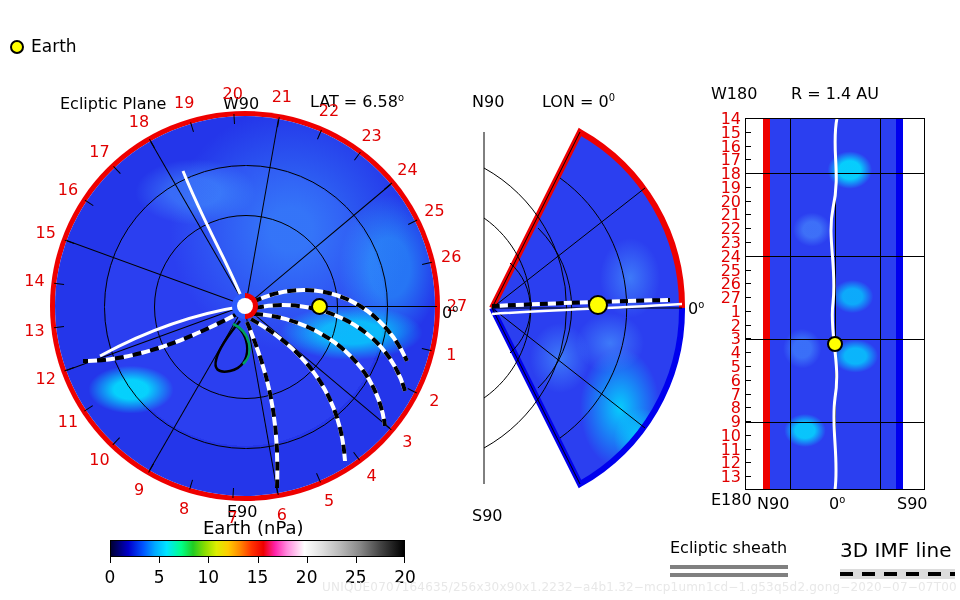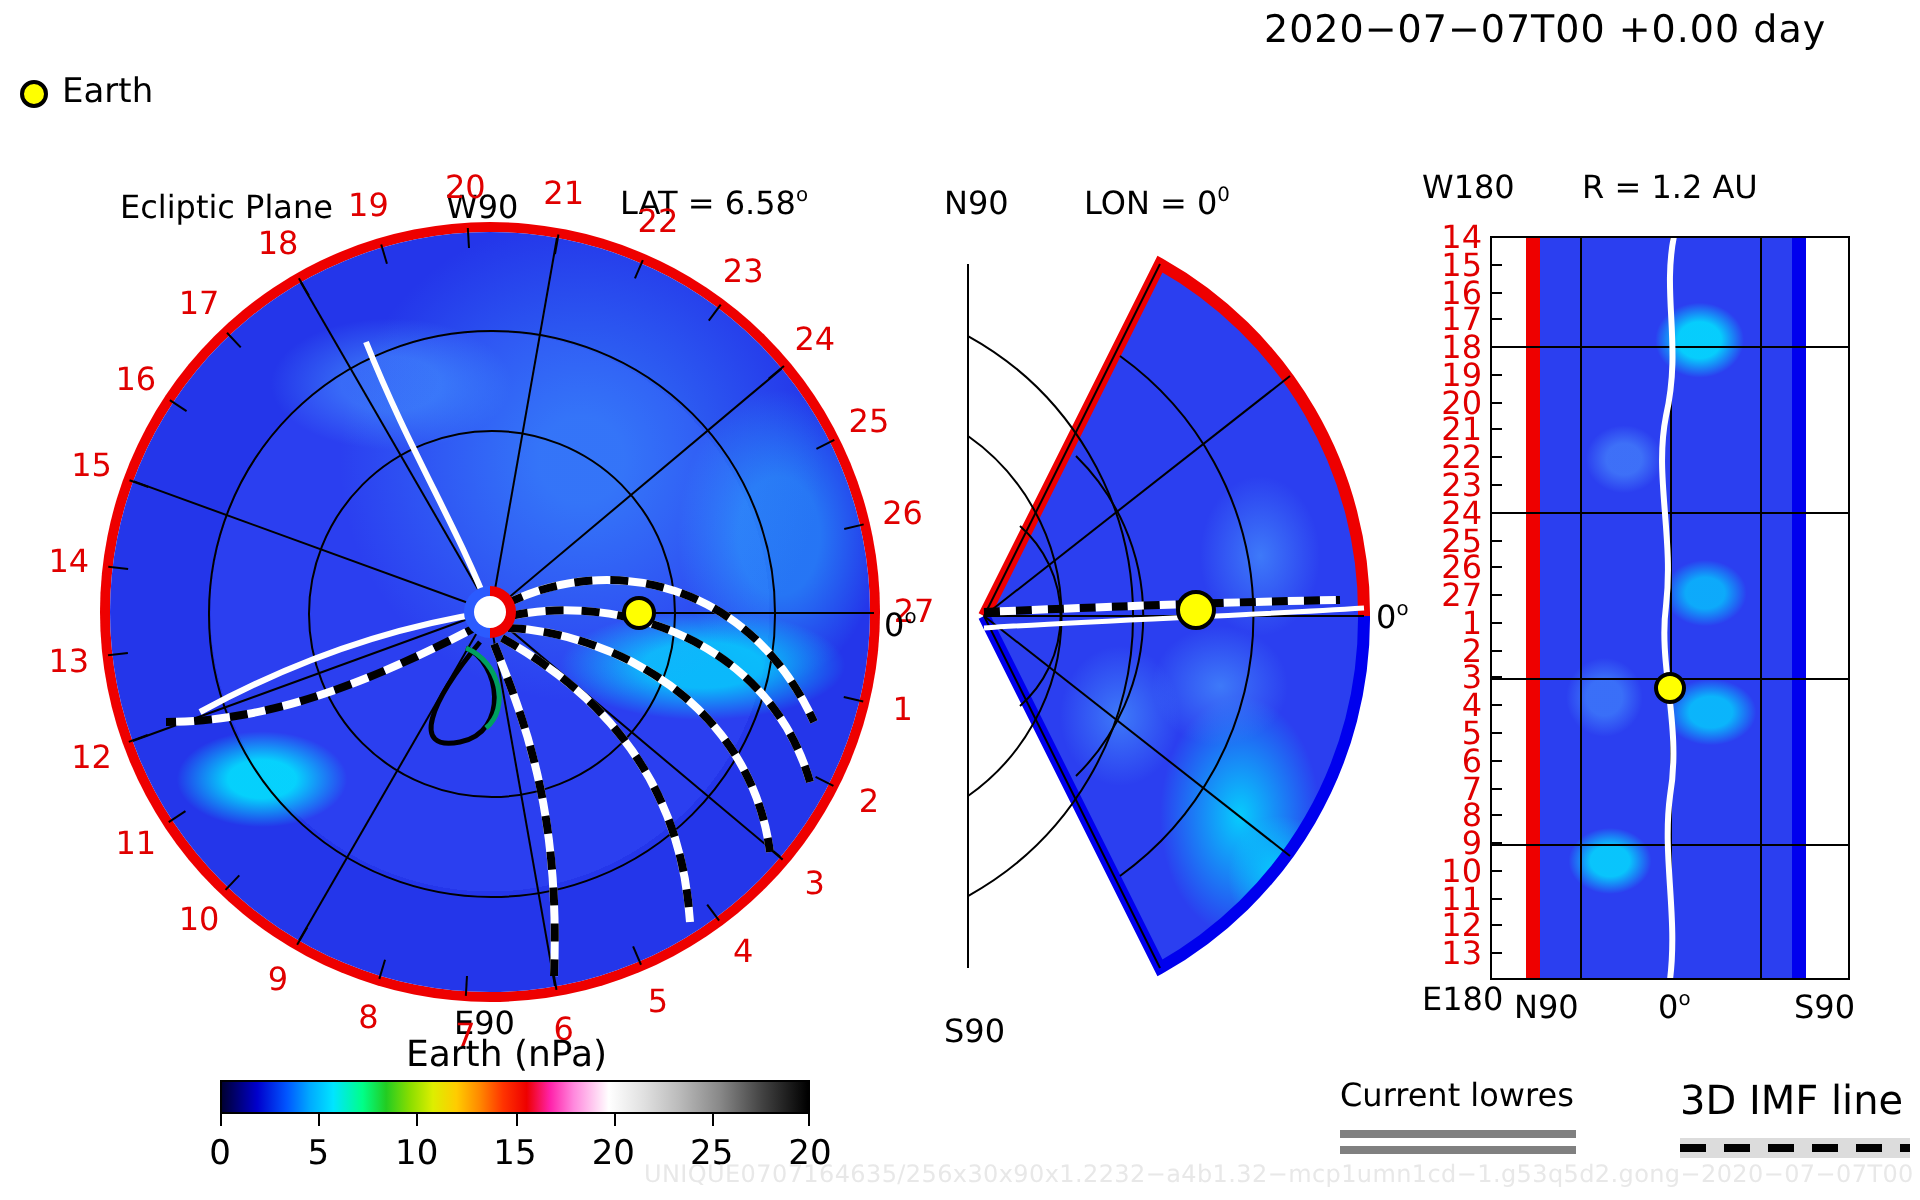--- a/index.html
+++ b/index.html
@@ -88,21 +88,20 @@
   #leg-3d{left:840px;top:540px;}
   #dash{margin-top:9px;width:115px;height:10px;background:#dcdcdc;position:relative;}
   #dash:after{content:"";position:absolute;left:0;top:3px;width:115px;height:4px;
     background:repeating-linear-gradient(90deg,#000 0 13px,rgba(0,0,0,0) 13px 22px);}
 </style>
 </head>
 <body>
 
 <div id="root">
 
-  <div class="abs txt" id="date-right">2020−07−07T00 +0.00 day</div>
 
   <div class="abs" id="earth-legend">
     <span class="earth-dot"></span>
     <span class="txt">Earth</span>
   </div>
 
   <div class="abs" id="p1">
 
     <div class="abs txt lbl" style="left:30px;top:-12px;">Ecliptic Plane</div>
     <div class="abs txt lbl-blk" style="left:193px;top:-12px;">W90</div>
@@ -263,21 +262,21 @@
       <path d="M22 198 C 70 196, 140 193, 200 192" fill="none" stroke="#000" stroke-width="4" stroke-dasharray="8 8"></path>
       <path d="M22 198 C 70 196, 140 193, 200 192" fill="none" stroke="#fff" stroke-width="4" stroke-dasharray="8 8" stroke-dashoffset="8"></path>
 
       <circle cx="128" cy="197" r="9" fill="#ffff00" stroke="#000" stroke-width="2"></circle>
     </svg>
   </div>
 
   <div class="abs" id="p3">
     <div class="abs txt lbl-blk" style="left:-34px;top:-32px;">W180</div>
     <div class="abs txt lbl-blk" style="left:-34px;top:374px;">E180</div>
-    <div class="abs txt lbl-blk" style="left:46px;top:-32px;">R = 1.2 AU</div>
+    <div class="abs txt lbl-blk" style="left:46px;top:-32px;">R = 1.4 AU</div>
 
     <div class="fill"></div>
     <div class="redbar"></div>
     <div class="bluebar"></div>
 
     <div class="p3-h" style="top:55px;"></div>
     <div class="p3-h" style="top:138px;"></div>
     <div class="p3-h" style="top:221px;"></div>
     <div class="p3-h" style="top:304px;"></div>
     <div class="p3-v" style="left:45px;"></div>
@@ -370,21 +369,21 @@
         <span style="left: 98.3333px;">10</span>
         <span style="left: 147.5px;">15</span>
         <span style="left: 196.667px;">20</span>
         <span style="left: 245.833px;">25</span>
         <span style="left: 295px;">20</span>
       </div>
   </div>
 
 
   <div class="abs" id="leg-cs">
-    <div class="txt" style="font-size:16px;">Current lowres</div>
+    <div class="txt" style="font-size:16px;">Ecliptic sheath</div>
     <div id="cs-lines">
       <div></div>
       <div></div>
     </div>
   </div>
 
   <div class="abs" id="leg-3d">
     <div class="txt" style="font-size:20px;">3D IMF line</div>
     <div id="dash"></div>
   </div>

